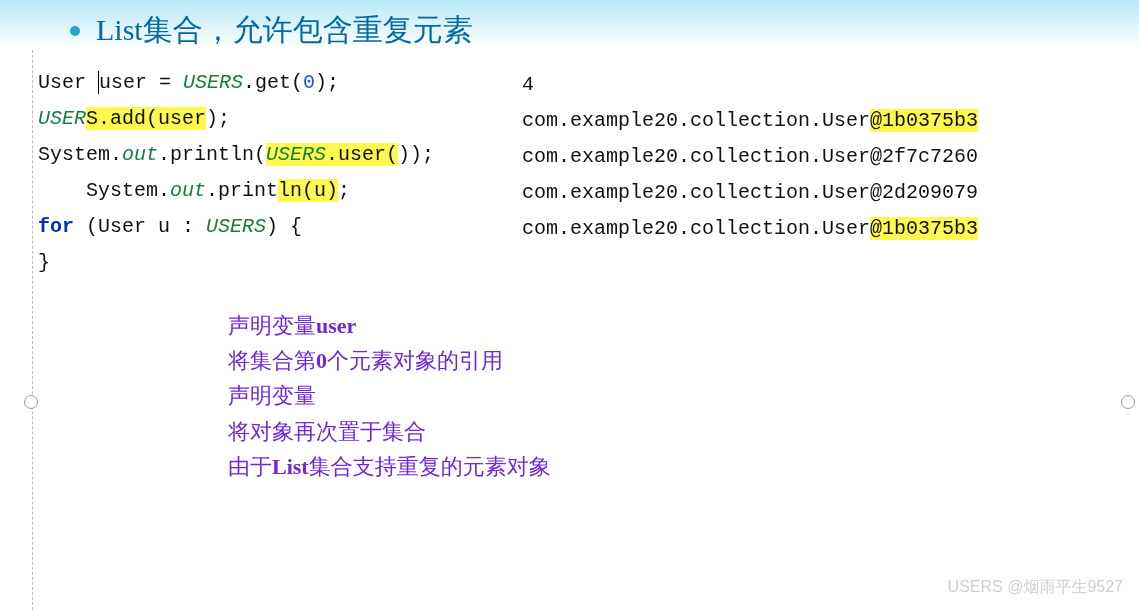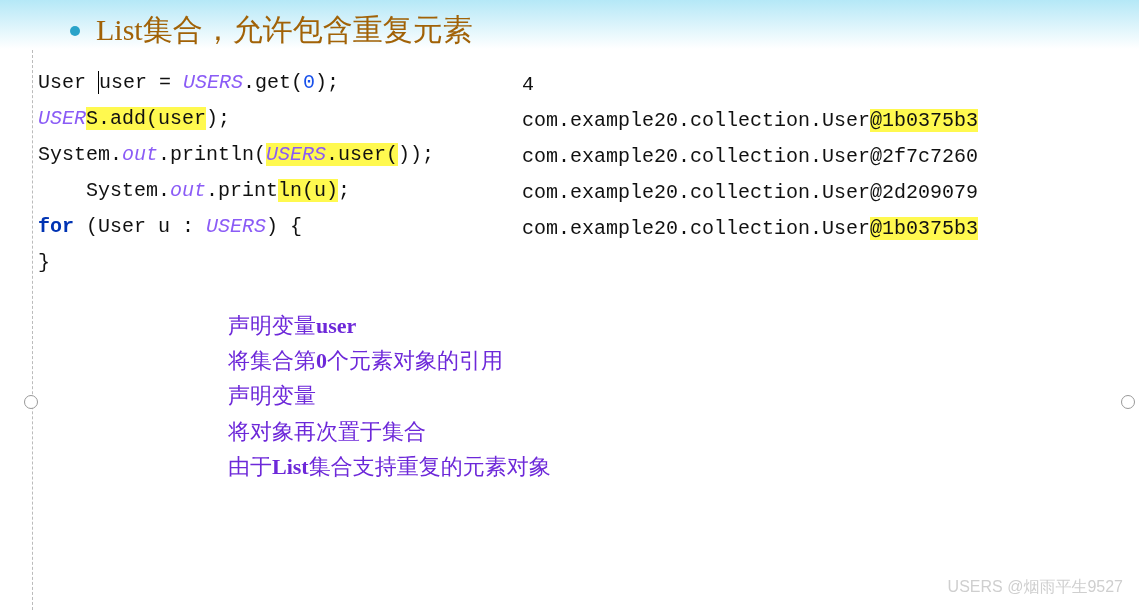--- a/index.html
+++ b/index.html
@@ -34,38 +34,38 @@
     .bullet-dot {
       width: 10px;
       height: 10px;
       border-radius: 50%;
       background: #2aa3c9;
       margin-right: 16px;
       flex-shrink: 0;
     }
     .bullet-text {
       font-size: 30px;
-      color: #a16207;
+      color: #0369a1;
       font-family: "SimSun", "宋体", serif;
     }
     .content-wrap {
       display: flex;
       margin-left: 32px;
     }
     .code-block {
       font-family: "Consolas", "Courier New", monospace;
       font-size: 20px;
       line-height: 1.8;
       color: #111;
       padding-left: 6px;
       width: 460px;
     }
     .code-line { white-space: pre; }
     .kw { color: #0033b3; font-weight: bold; }
-    .static-ref { color: #8b5cf6; font-style: italic; }
+    .static-ref { color: #15803d; font-style: italic; }
     .num { color: #1750eb; }
     .hl { background: #fff94f; }
     .field { font-style: italic; }
     .text-cursor { border-left: 1px solid #000; }
 
     .output-block {
       font-family: "Consolas", "Courier New", monospace;
       font-size: 20px;
       line-height: 1.8;
       color: #111;

